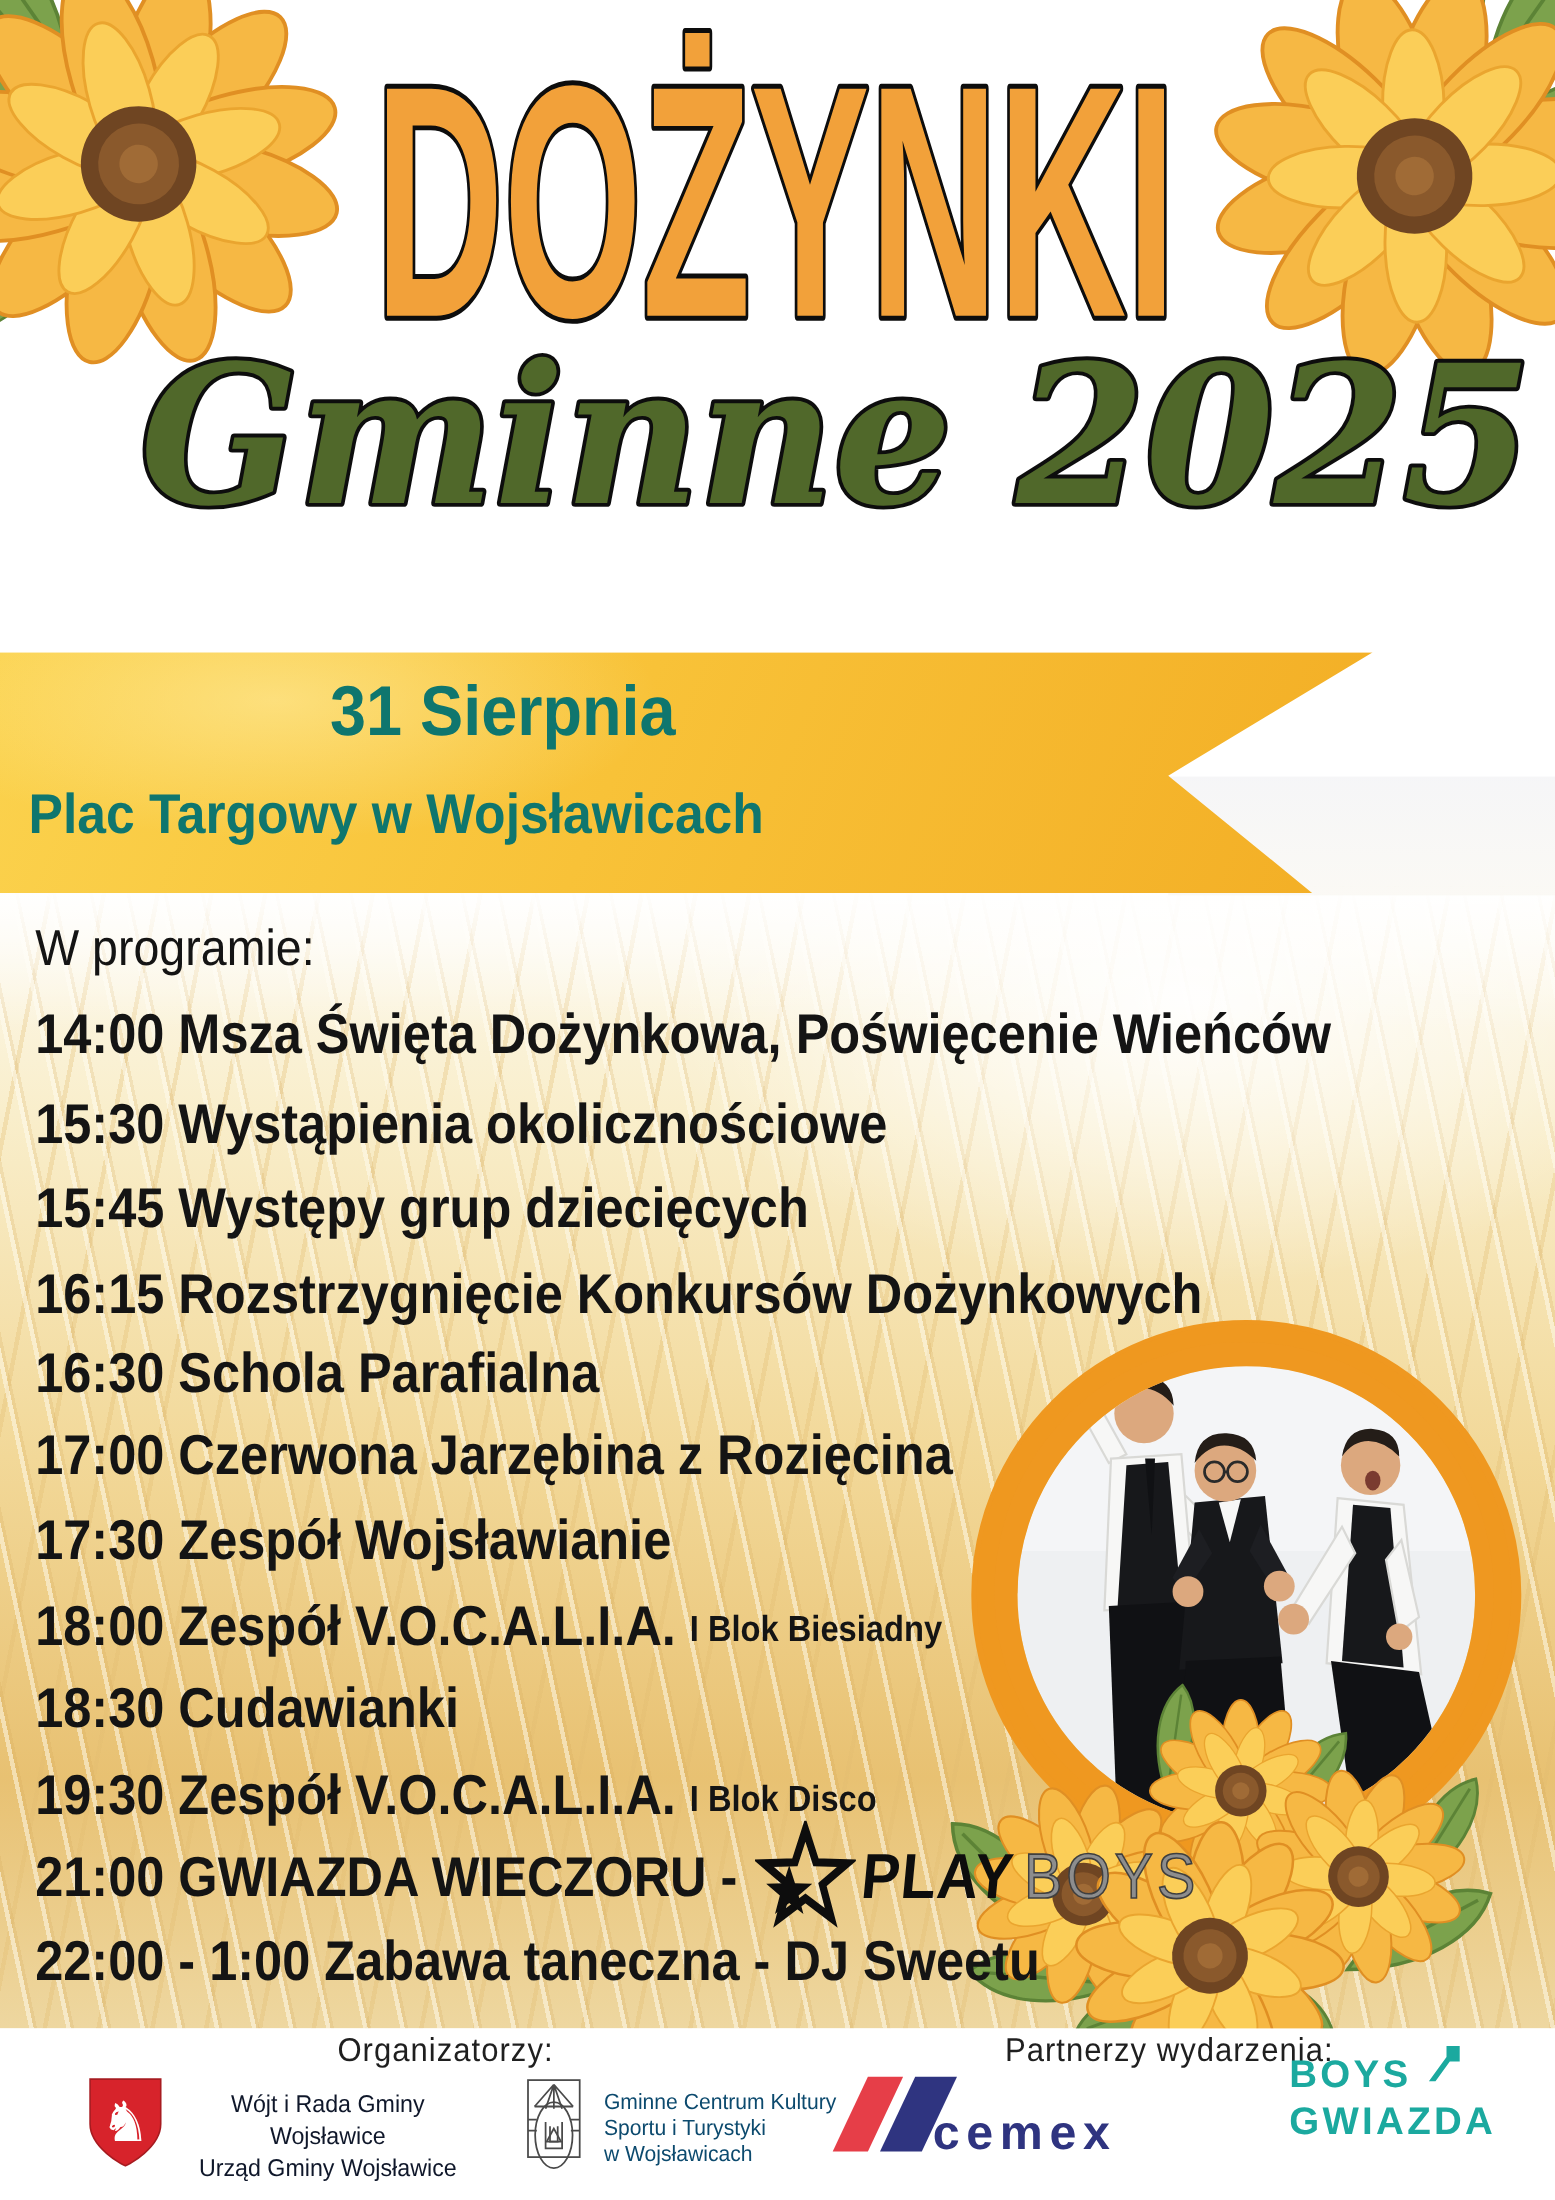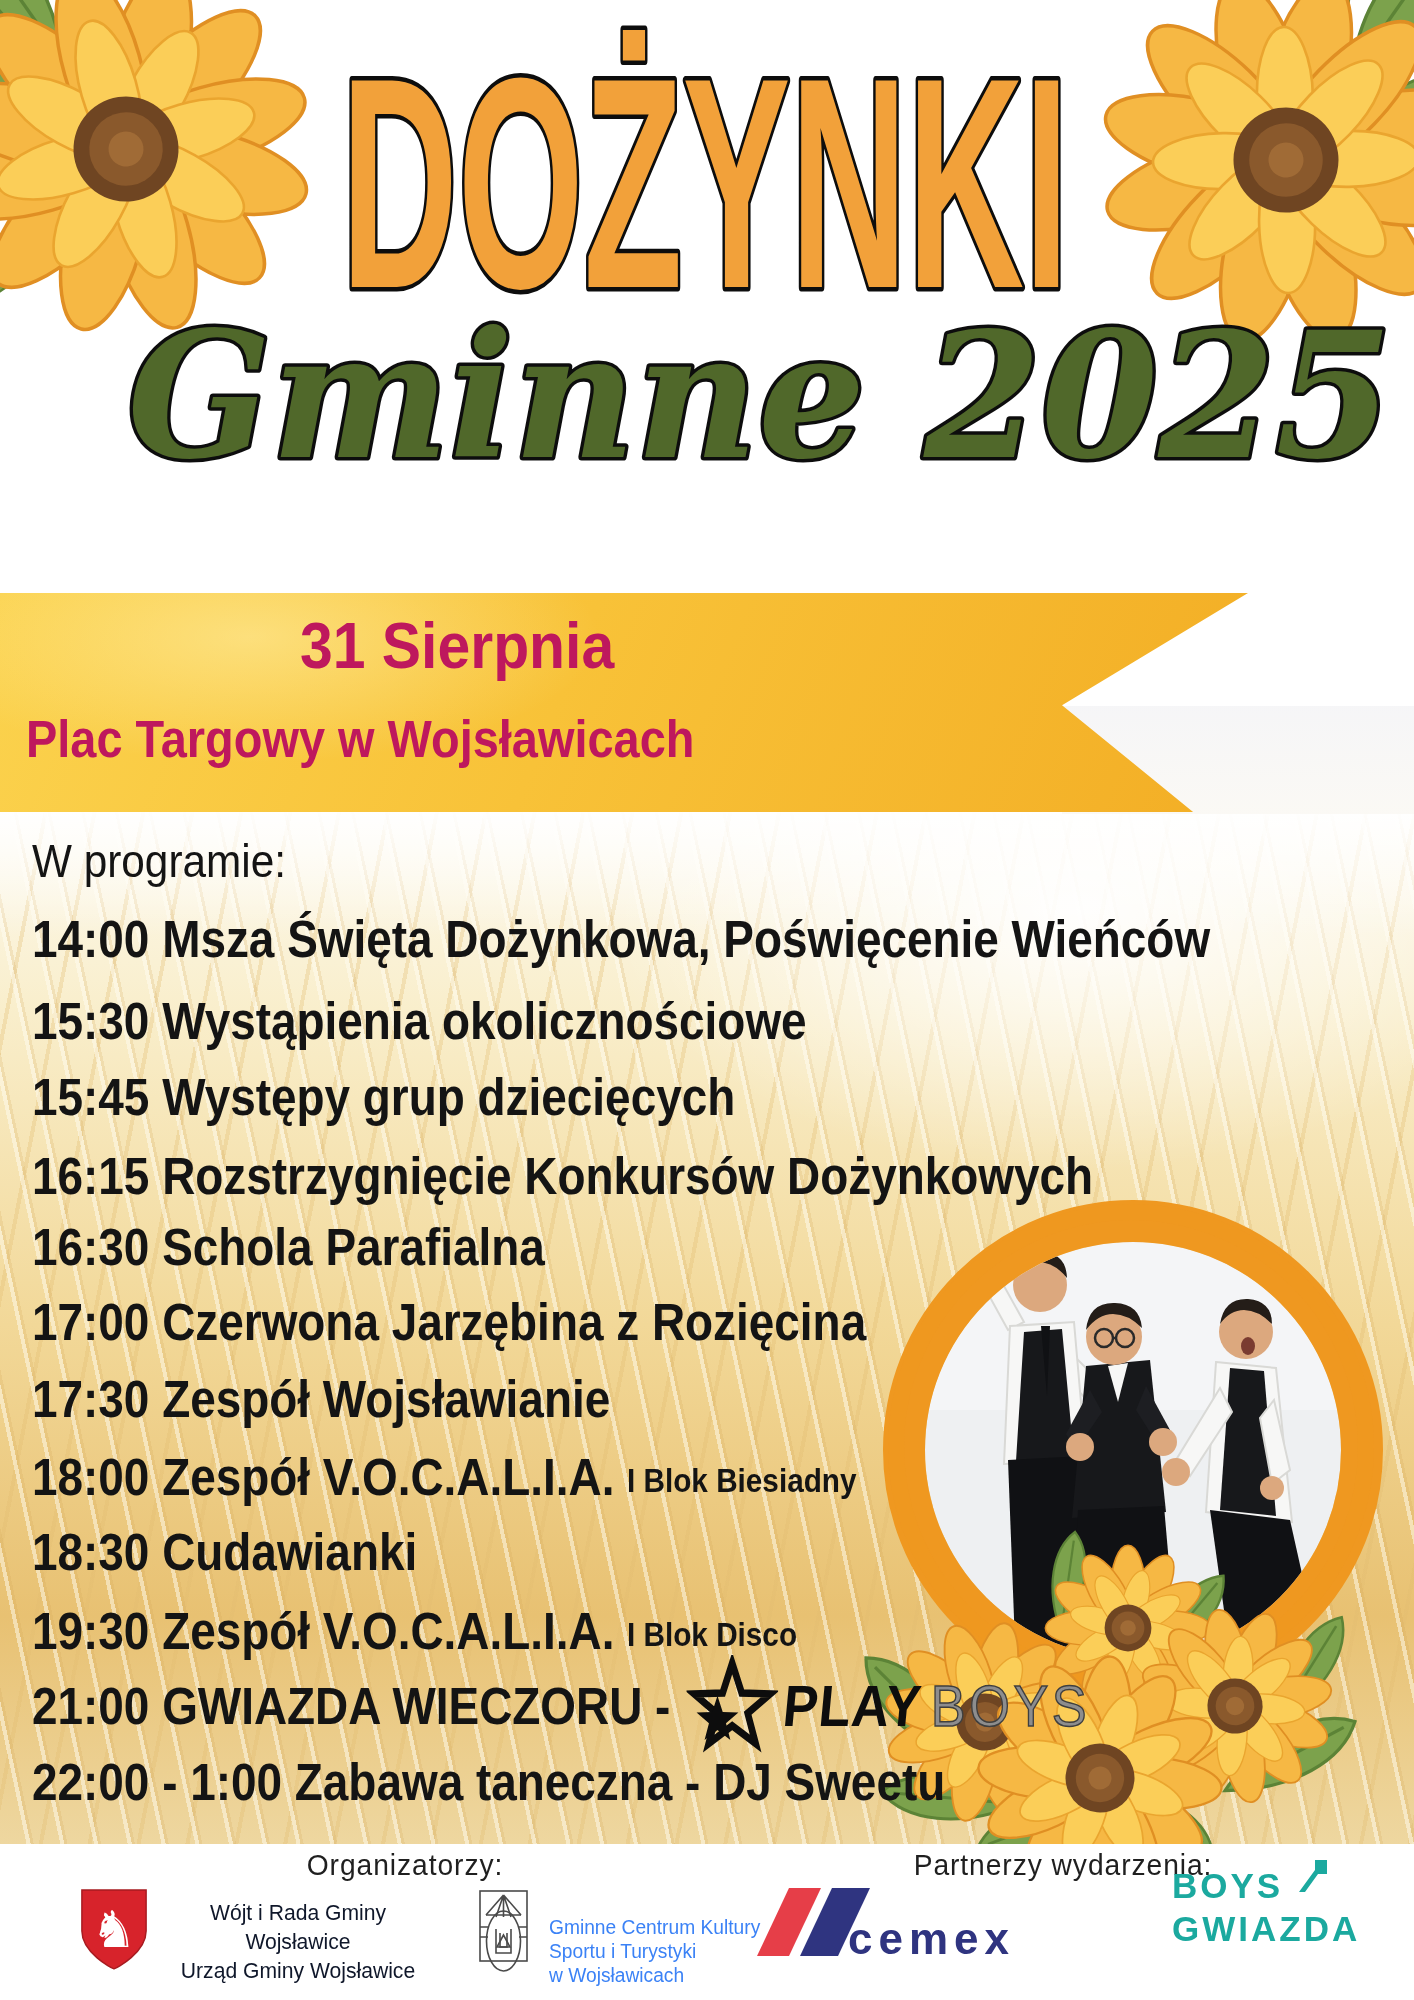--- a/index.html
+++ b/index.html
@@ -25,40 +25,40 @@
   .title-svg{position:absolute;left:330px;top:18px;width:750px;height:300px;}
   .subtitle-svg{position:absolute;left:95px;top:285px;width:1330px;height:240px;}
   
   .banner{
     position:absolute;left:0;top:593px;width:1248px;height:219px;
     background:
       radial-gradient(ellipse 500px 180px at 20% 20%, rgba(255,240,170,.55), rgba(255,255,255,0) 70%),
       linear-gradient(112deg,#fbd24d 0%,#f8c238 45%,#f3ae25 100%);
     clip-path:polygon(0 0,100% 0,85.1% 51.2%,95.6% 100%,0 100%);
   }
-  .banner-line{position:absolute;color:#be185d;font-weight:bold;line-height:1;white-space:nowrap;}
+  .banner-line{position:absolute;color:#0f766e;font-weight:bold;line-height:1;white-space:nowrap;}
   .banner-line.l1{left:300px;top:614px;font-size:64px;}
   .banner-line.l2{left:26px;top:714px;font-size:51px;}
   .cx{display:inline-block;transform:scaleX(.92);transform-origin:0 50%;white-space:nowrap;}
   
   .prog-heading{position:absolute;left:32px;top:838px;font-size:46px;font-weight:normal;color:#141414;line-height:1;}
   .prog-row{position:absolute;left:32px;height:60px;display:flex;align-items:center;gap:14px;
     transform:scaleX(.9);transform-origin:0 50%;white-space:nowrap;}
   .prog-label{font-size:51px;font-weight:bold;color:#141414;line-height:1;}
   .prog-note{font-size:33px;font-weight:bold;color:#141414;line-height:1;padding-top:6px;}
   .pb-star{width:102px;height:102px;margin:-26px -8px -26px 4px;flex:0 0 auto;}
   .pb-play{font-size:58px;font-weight:bold;color:#0d0d0d;transform:skewX(-6deg);letter-spacing:1px;line-height:1;}
   .pb-boys{font-size:58px;font-weight:normal;color:#8d8d8d;-webkit-text-stroke:1.5px #3f3f3f;letter-spacing:4px;line-height:1;margin-left:-4px;}
   
   .footer{position:absolute;left:0;top:1844px;width:1414px;height:156px;background:#ffffff;}
   .footer-label{position:absolute;top:1848px;font-size:30px;font-weight:normal;color:#1f1f1f;
     letter-spacing:1px;transform:translateX(-50%) scaleX(.94);white-space:nowrap;}
   .org1-text{position:absolute;left:170px;top:1898px;width:256px;text-align:center;color:#0f172a;}
   .org1-text div{font-size:22px;line-height:29px;transform:scaleX(.96);}
-  .org2-text{position:absolute;left:549px;top:1899px;color:#3b82f6;margin-top:16px;}
+  .org2-text{position:absolute;left:549px;top:1899px;color:#0c4a6e;}
   .org2-text div{font-size:20px;line-height:24px;transform:scaleX(.96);transform-origin:0 50%;}
   .shield-svg{position:absolute;left:78px;top:1886px;width:72px;height:86px;}
   .gck-svg{position:absolute;left:478px;top:1889px;width:51px;height:88px;}
   .cemex-svg{position:absolute;left:752px;top:1884px;width:275px;height:78px;}
   .gg{position:absolute;color:#1ba99f;font-weight:bold;letter-spacing:3px;font-size:35px;line-height:1;}
   .gg.g1{left:1172px;top:1868px;}
   .gg.g2{left:1172px;top:1911px;}
   .gg-arrow{position:absolute;left:1297px;top:1858px;width:32px;height:36px;}
   
   .sf-tl{position:absolute;left:-34px;top:-56px;width:390px;height:430px;}

